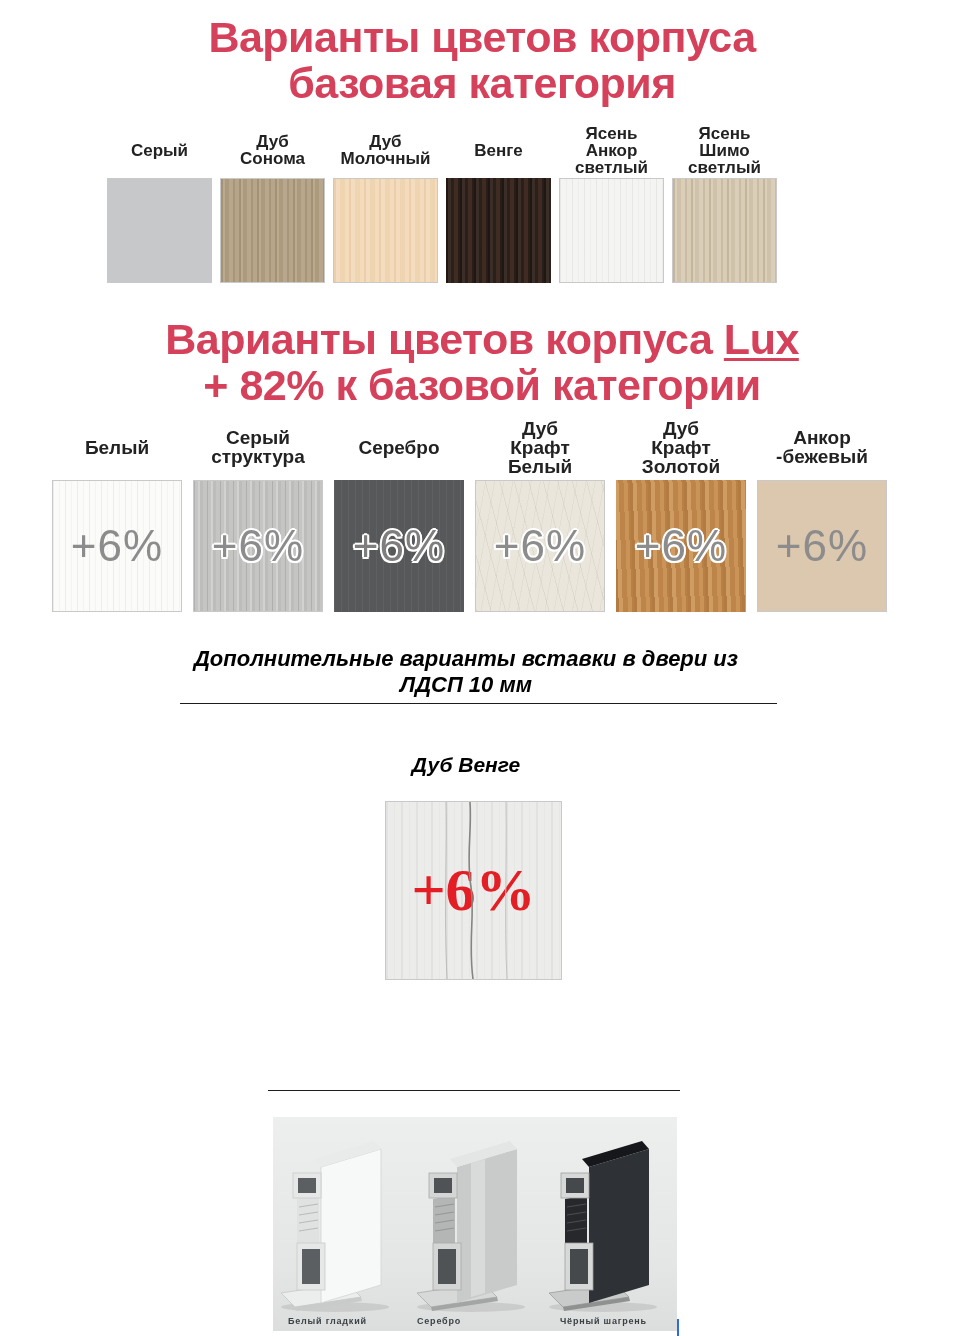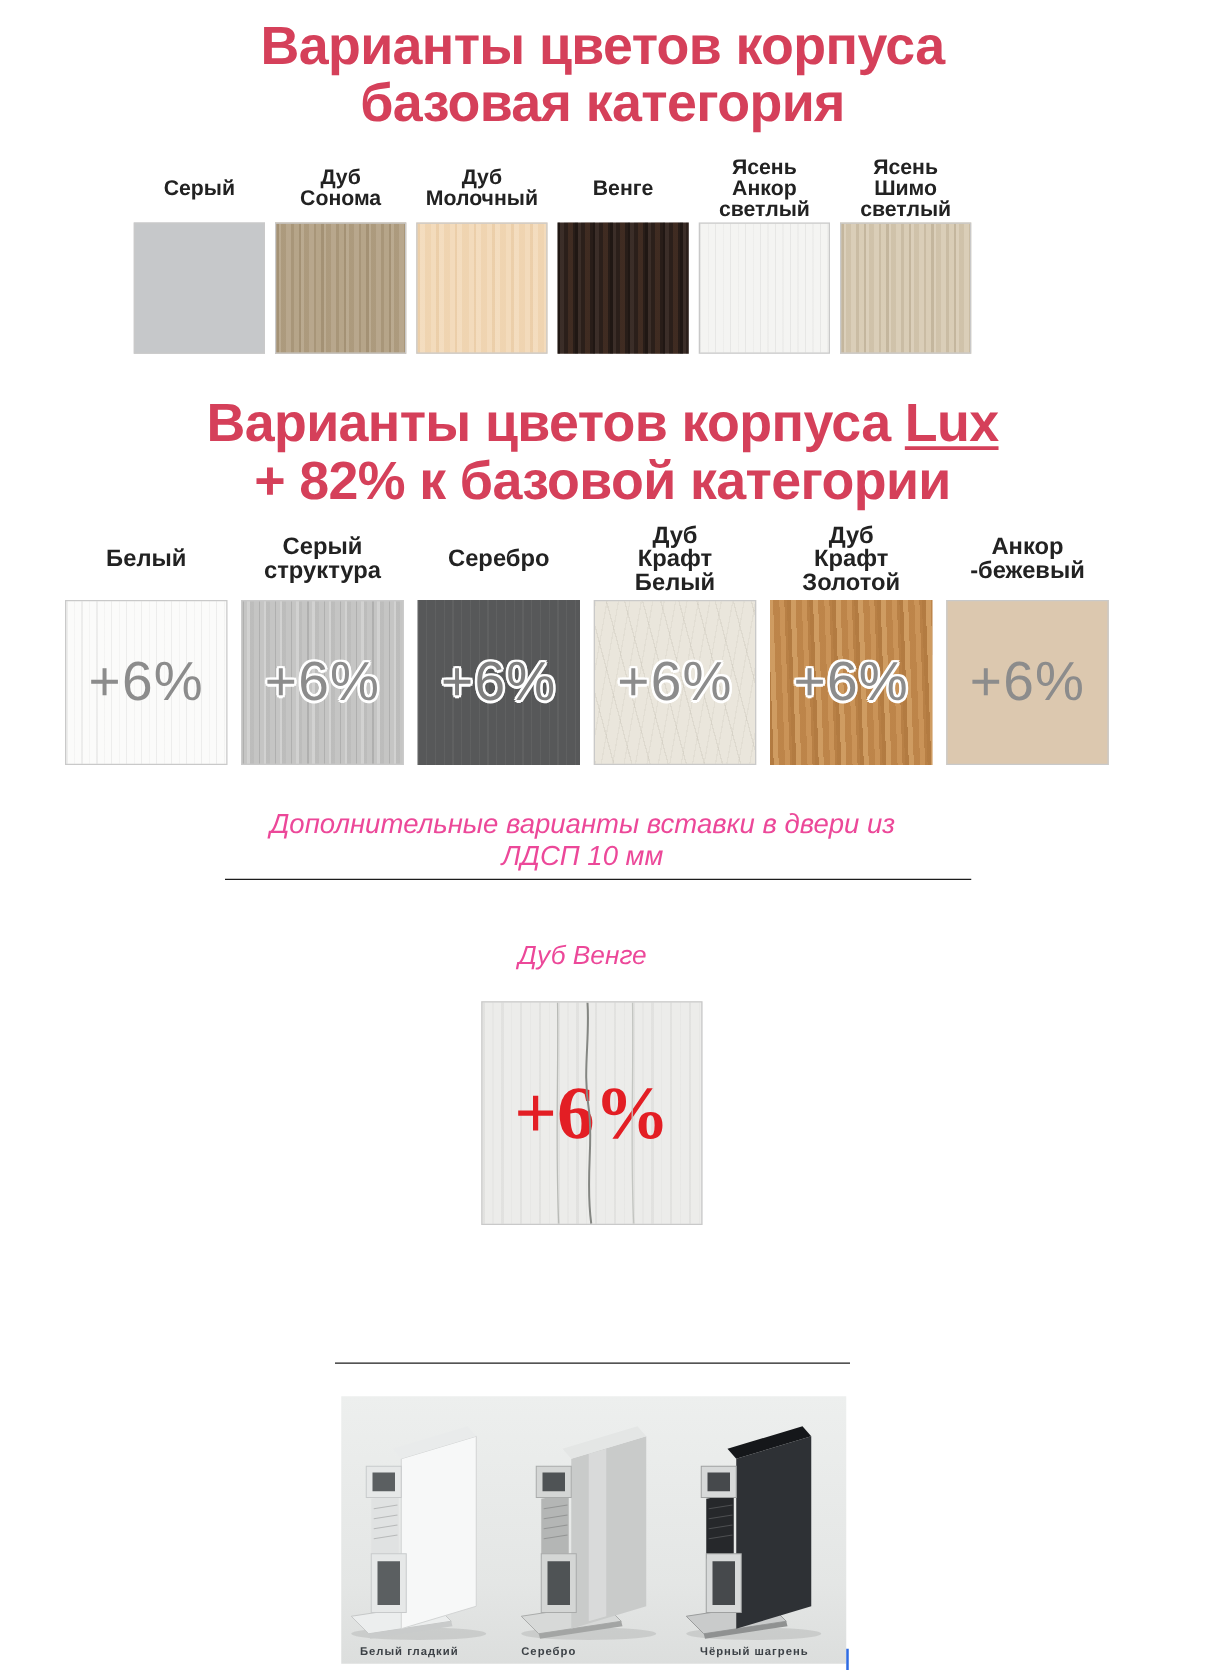--- a/index.html
+++ b/index.html
@@ -55,21 +55,21 @@
     rgba(120,70,20,.15) 16px 18px);}
   .tex-elza{background-image:repeating-linear-gradient(90deg,
     rgba(150,150,148,.12) 0 2px, rgba(255,255,255,0) 2px 8px,
     rgba(150,150,148,.06) 8px 9px, rgba(255,255,255,0) 9px 15px);}
   
   .badge{font-size:44px;letter-spacing:1px;color:#8c8c8c;font-weight:400;}
   .badge-outline{text-shadow:-1.5px -1.5px 0 #fff,1.5px -1.5px 0 #fff,-1.5px 1.5px 0 #fff,
     1.5px 1.5px 0 #fff,0 -2px 0 #fff,0 2px 0 #fff,-2px 0 0 #fff,2px 0 0 #fff;}
   .mid-heading{
     position:absolute;left:0;width:932px;text-align:center;
-    font-weight:400;font-style:italic;font-size:22px;line-height:26px;color:#ec4899;
+    font-weight:700;font-style:italic;font-size:22px;line-height:26px;color:#000000;
     white-space:pre-line;
   }
   .rule{position:absolute;height:0;border-top:1.6px solid #1c1c1c;}
   #elza-swatch{position:absolute;display:flex;align-items:center;justify-content:center;}
   #elza-badge{font-family:"Liberation Serif",serif;font-weight:700;font-size:60px;}
   #elza-crack{position:absolute;left:0;top:0;}
   
   #photo{position:absolute;background:linear-gradient(180deg,#edefee 0%,#e4e6e5 70%,#dcdedd 100%);}
   .profile-svg{position:absolute;top:10px;}
   .photo-label{

